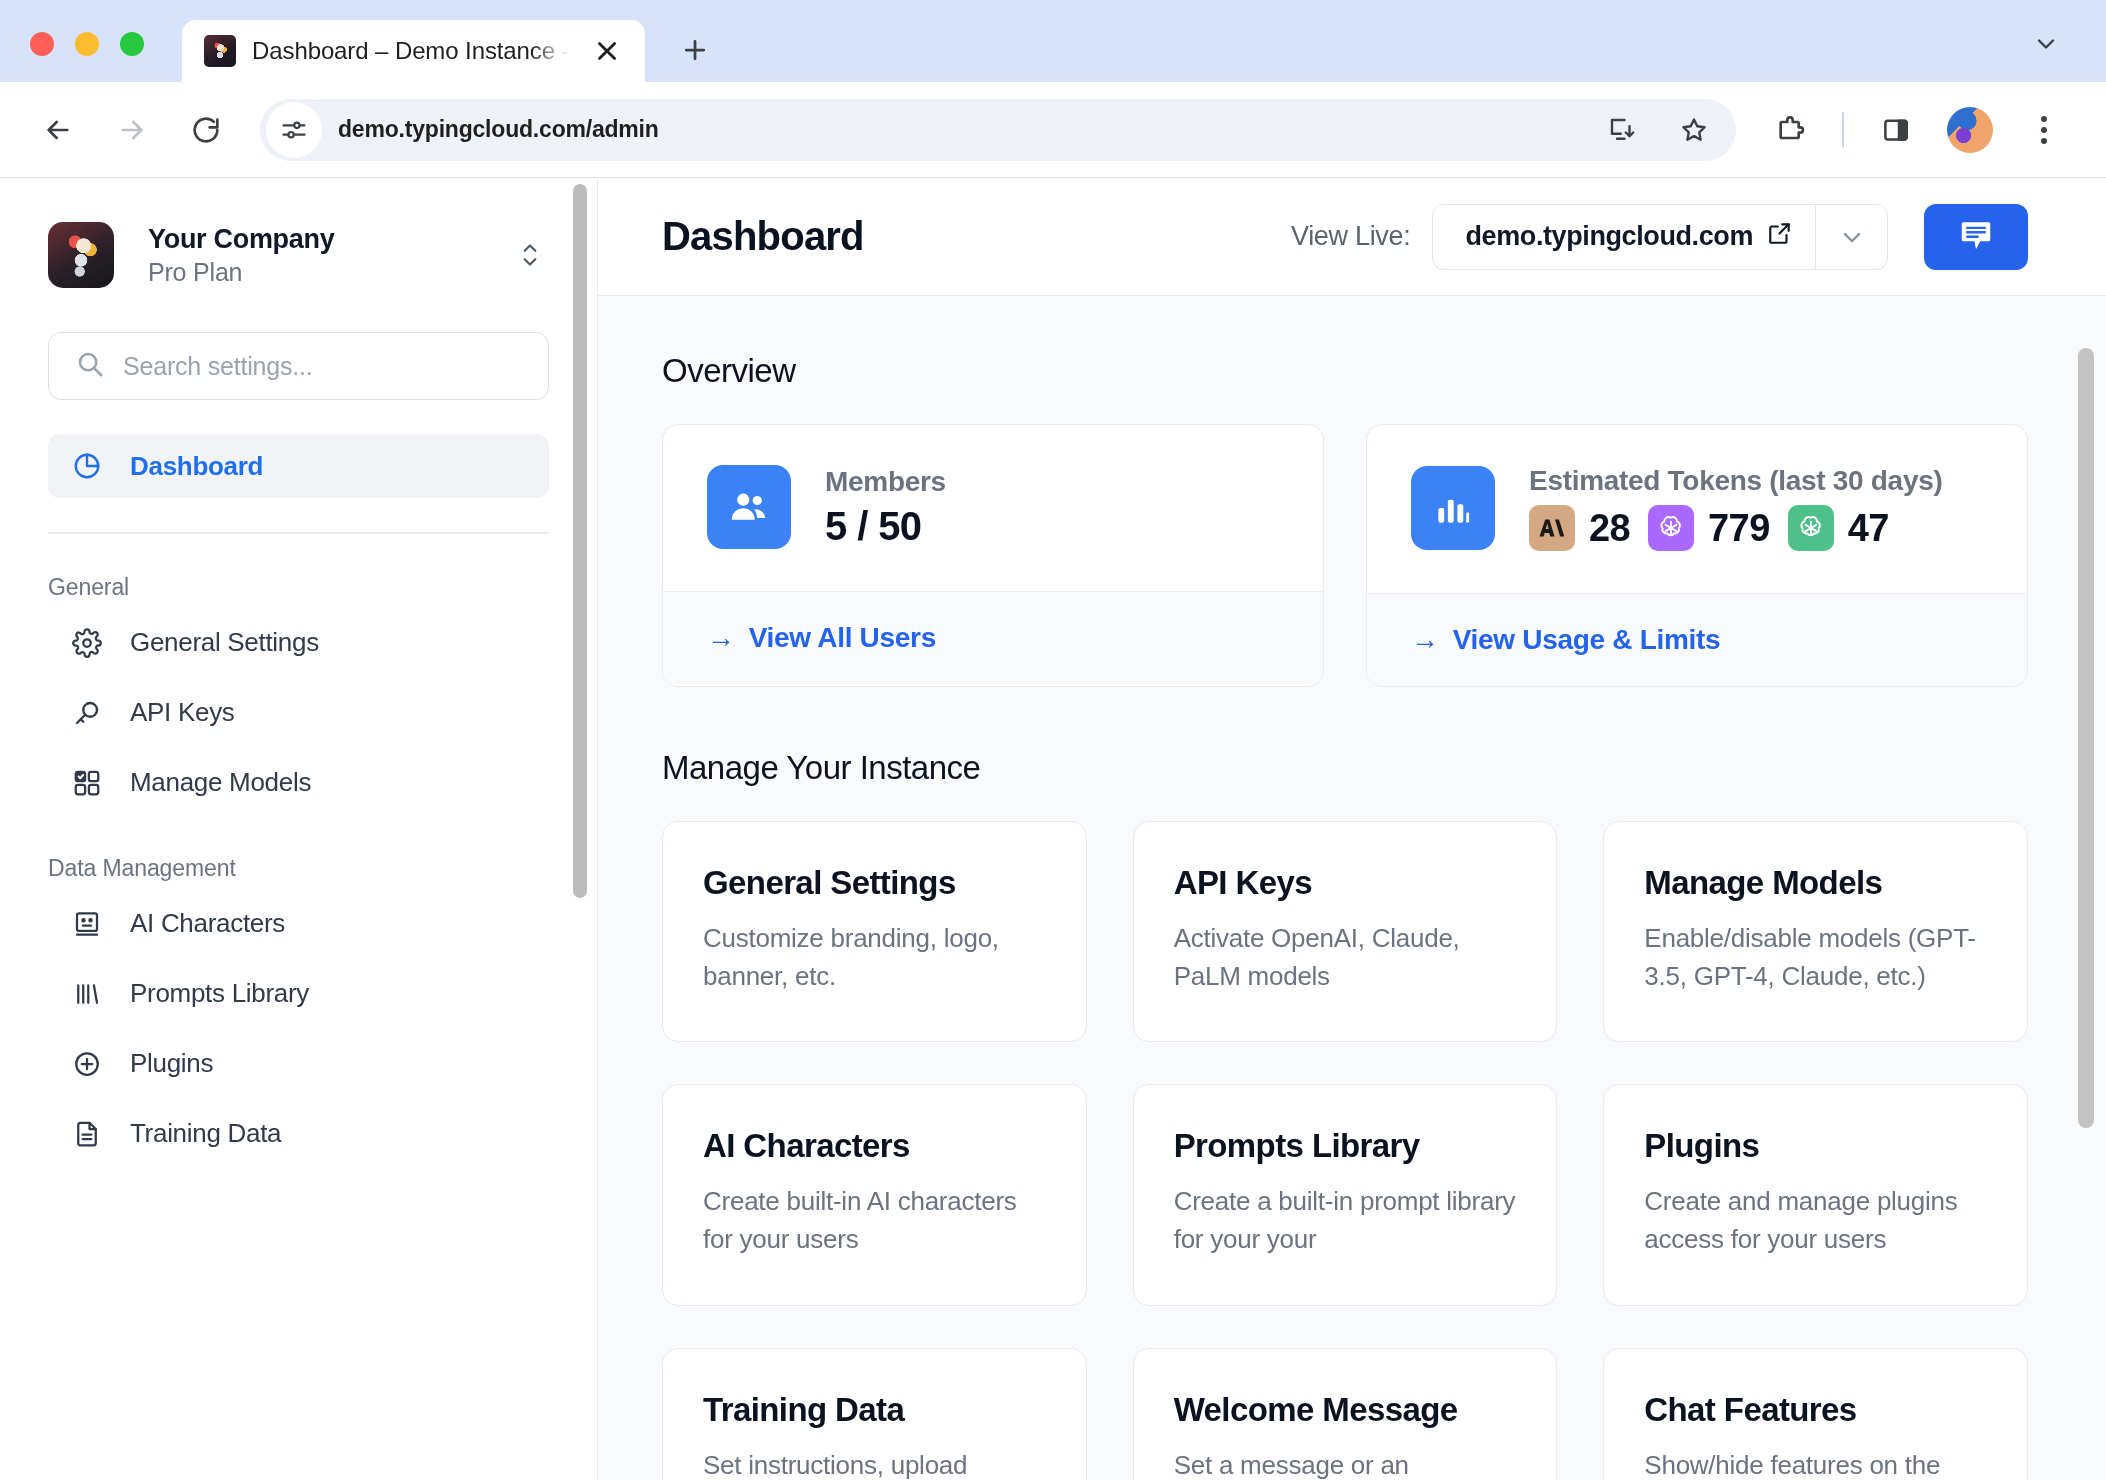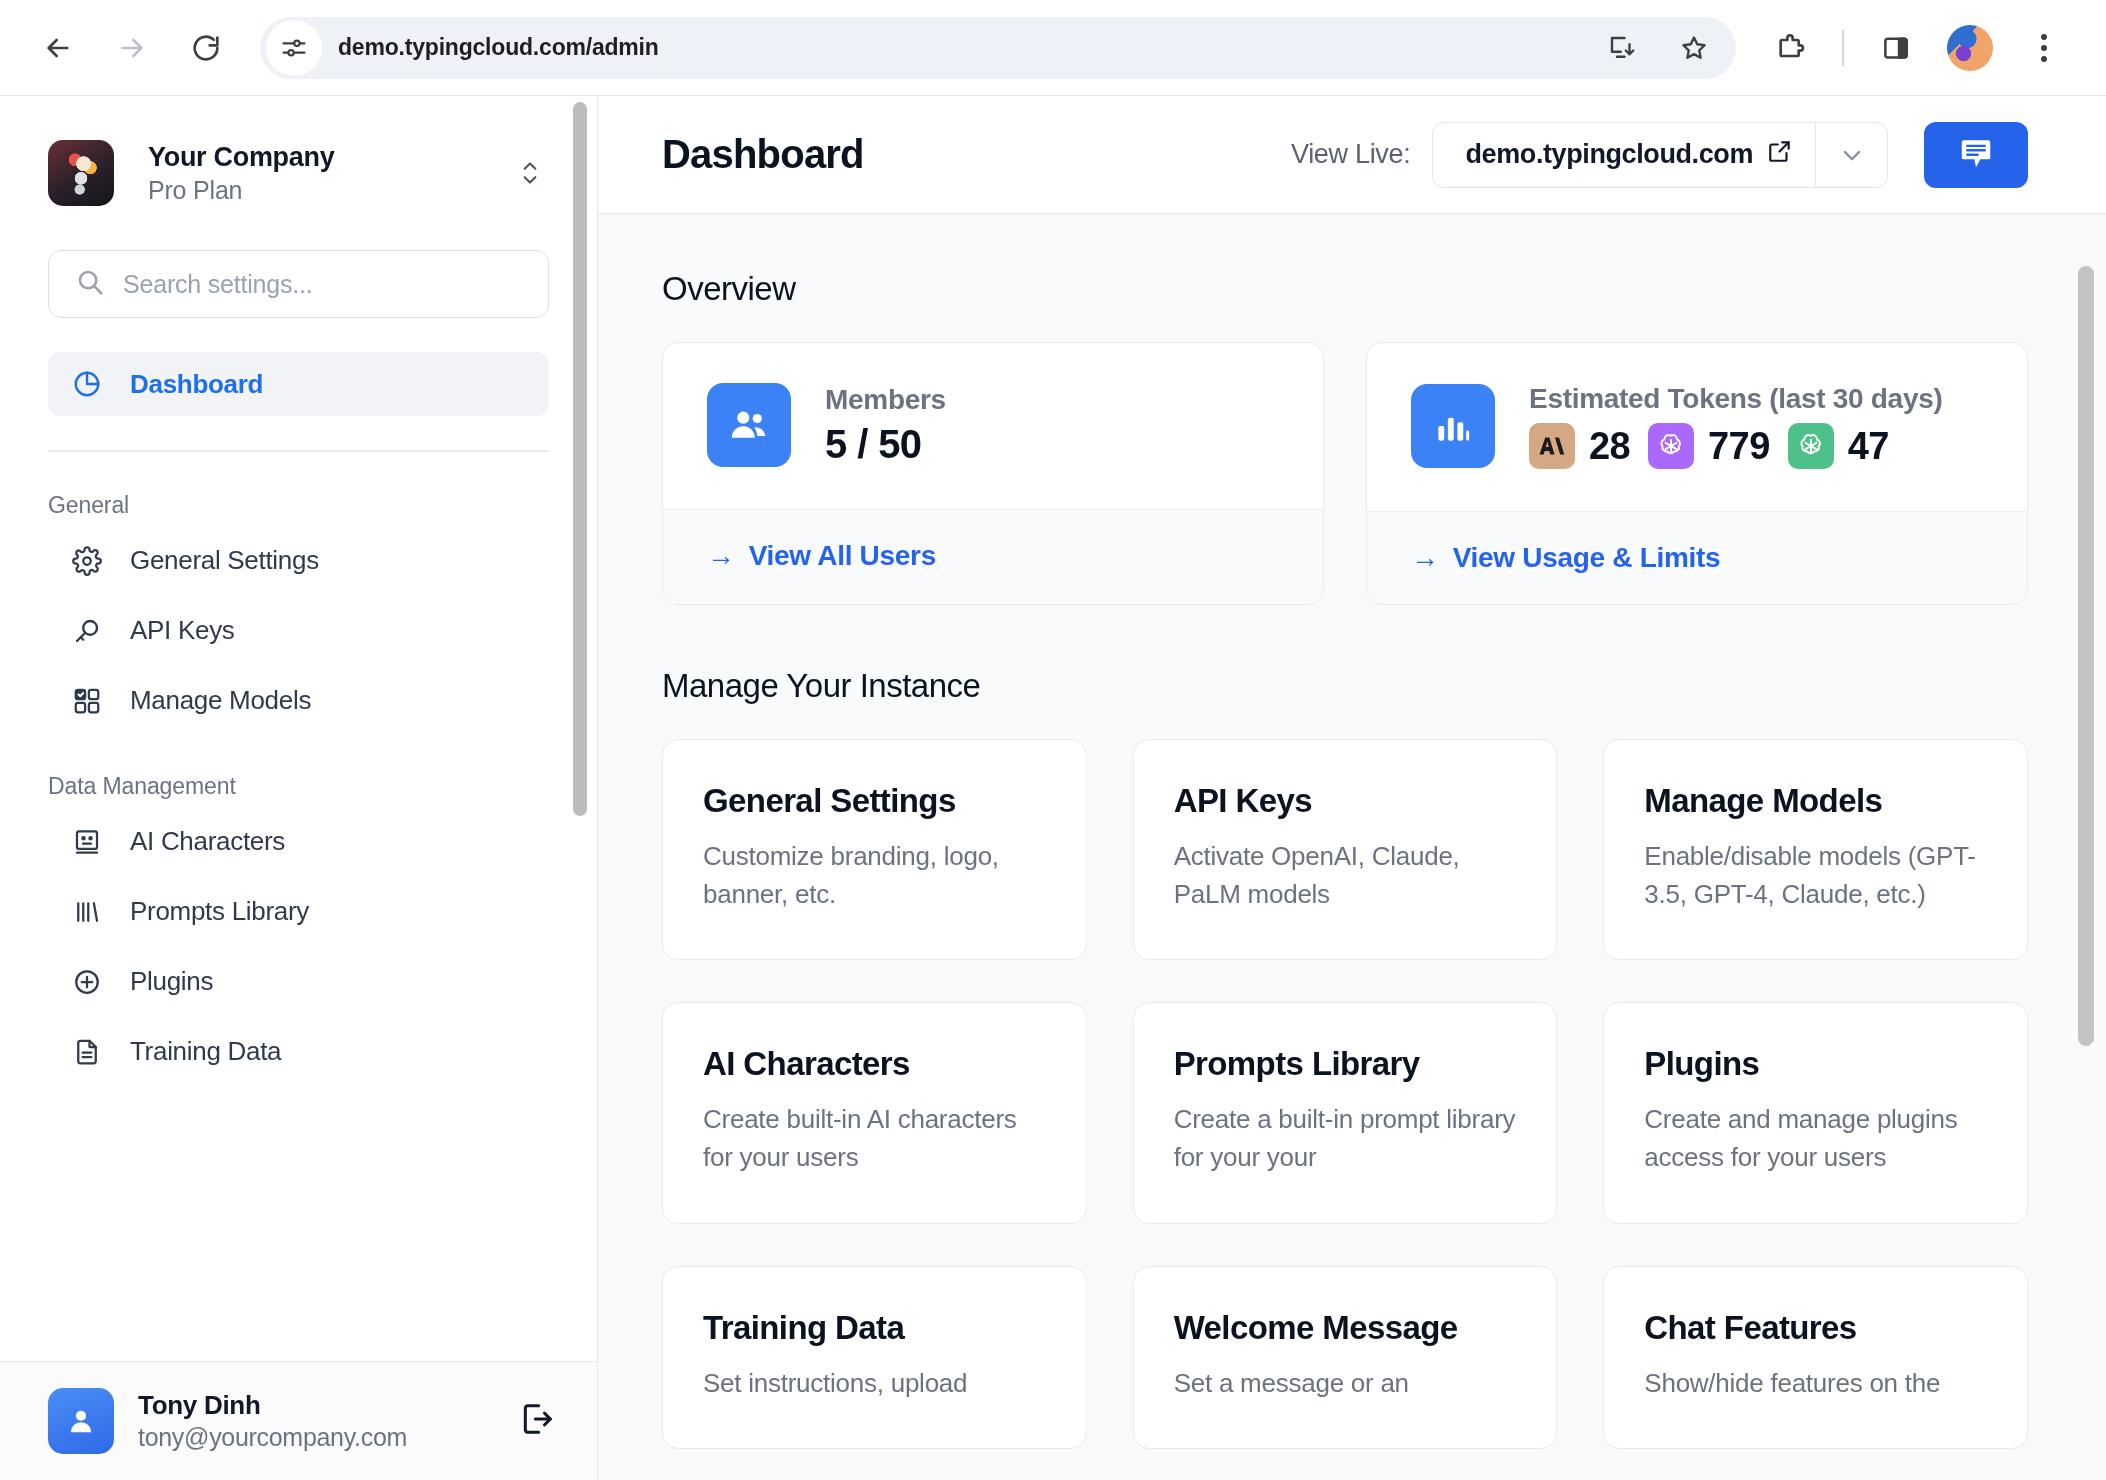--- a/index.html
+++ b/index.html
@@ -172,20 +172,49 @@
   .feat-card { background: #fff; border: 1.6px solid #e8eaee; border-radius: 16px; padding: 42px 40px 46px 40px; }
   .feat-title { font-size: 33px; font-weight: 700; color: #0b1220; letter-spacing: -0.6px; }
   .feat-desc { font-size: 26px; color: #6b7280; letter-spacing: -0.25px; line-height: 1.45; margin-top: 18px; }
   .mb-big { margin-top: 62px; }
 </style>
 </head>
 <body>
 
 <div class="browser">
 
+  <div class="tabstrip">
+    <div class="traffic">
+      <span class="dot red"></span>
+      <span class="dot yellow"></span>
+      <span class="dot green"></span>
+    </div>
+
+    <div class="tab">
+      <span class="tab-favicon"></span>
+      <span class="tab-title">Dashboard – Demo Instance -</span>
+      <span class="tab-close">
+        <svg width="26" height="26" viewBox="0 0 24 24" fill="none" stroke="#1f1f1f" stroke-width="2.6" stroke-linecap="round">
+            <path d="M5 5l14 14M19 5L5 19"></path>
+          </svg>
+      </span>
+    </div>
+
+    <div class="newtab">
+      <svg width="30" height="30" viewBox="0 0 24 24" fill="none" stroke="#3c4043" stroke-width="2.2" stroke-linecap="round">
+          <path d="M12 5v14M5 12h14"></path>
+        </svg>
+    </div>
+
+    <div class="chev-window">
+      <svg width="28" height="28" viewBox="0 0 24 24" fill="none" stroke="#3c4043" stroke-width="2.1" stroke-linecap="round" stroke-linejoin="round">
+          <path d="M6 9l6 6 6-6"></path>
+        </svg>
+    </div>
+  </div>
 
   <div class="toolbar">
     <div class="tb-btn">
       <svg width="32" height="32" viewBox="0 0 24 24" fill="none" stroke="#3c4043" stroke-width="2" stroke-linecap="round" stroke-linejoin="round">
           <path d="M19 12H5M11 6l-6 6 6 6"></path>
         </svg>
     </div>
     <div class="tb-btn">
       <svg width="32" height="32" viewBox="0 0 24 24" fill="none" stroke="#bdc1c6" stroke-width="2" stroke-linecap="round" stroke-linejoin="round">
           <path d="M5 12h14M13 6l6 6-6 6"></path>
@@ -370,39 +399,20 @@
           <span class="lbl">Training Data</span>
         </div>
 
         <div class="sb-gap"></div>
 
         <div class="sb-track">
           <div class="sb-thumb" style="top:6px; height:714px;"></div>
         </div>
       </div>
 
-      <div class="sb-footer">
-        <span class="user-av">
-          <svg width="34" height="34" viewBox="0 0 24 24" fill="#ffffff">
-              <circle cx="12" cy="8.3" r="3.6"></circle>
-              <path d="M4.8 20a7.2 7.2 0 0 1 14.4 0z"></path>
-            </svg>
-        </span>
-        <span class="user-txt">
-          <span class="user-name" style="display:block">Tony Dinh</span>
-          <span class="user-mail" style="display:block">tony@yourcompany.com</span>
-        </span>
-        <span>
-          <svg width="40" height="40" viewBox="0 0 24 24" fill="none" stroke="#111827" stroke-width="1.8" stroke-linecap="round" stroke-linejoin="round">
-              <path d="M13 4H6.5A1.5 1.5 0 0 0 5 5.5v13A1.5 1.5 0 0 0 6.5 20H13"></path>
-              <path d="M16.5 8.5L20 12l-3.5 3.5"></path>
-              <path d="M20 12h-9"></path>
-            </svg>
-        </span>
-      </div>
     </aside>
 
     <main class="main">
 
       <div class="main-head">
         <span class="page-title">Dashboard</span>
         <span class="view-live-lbl">View Live:</span>
 
         <span class="live-group">
           <span class="live-url">

